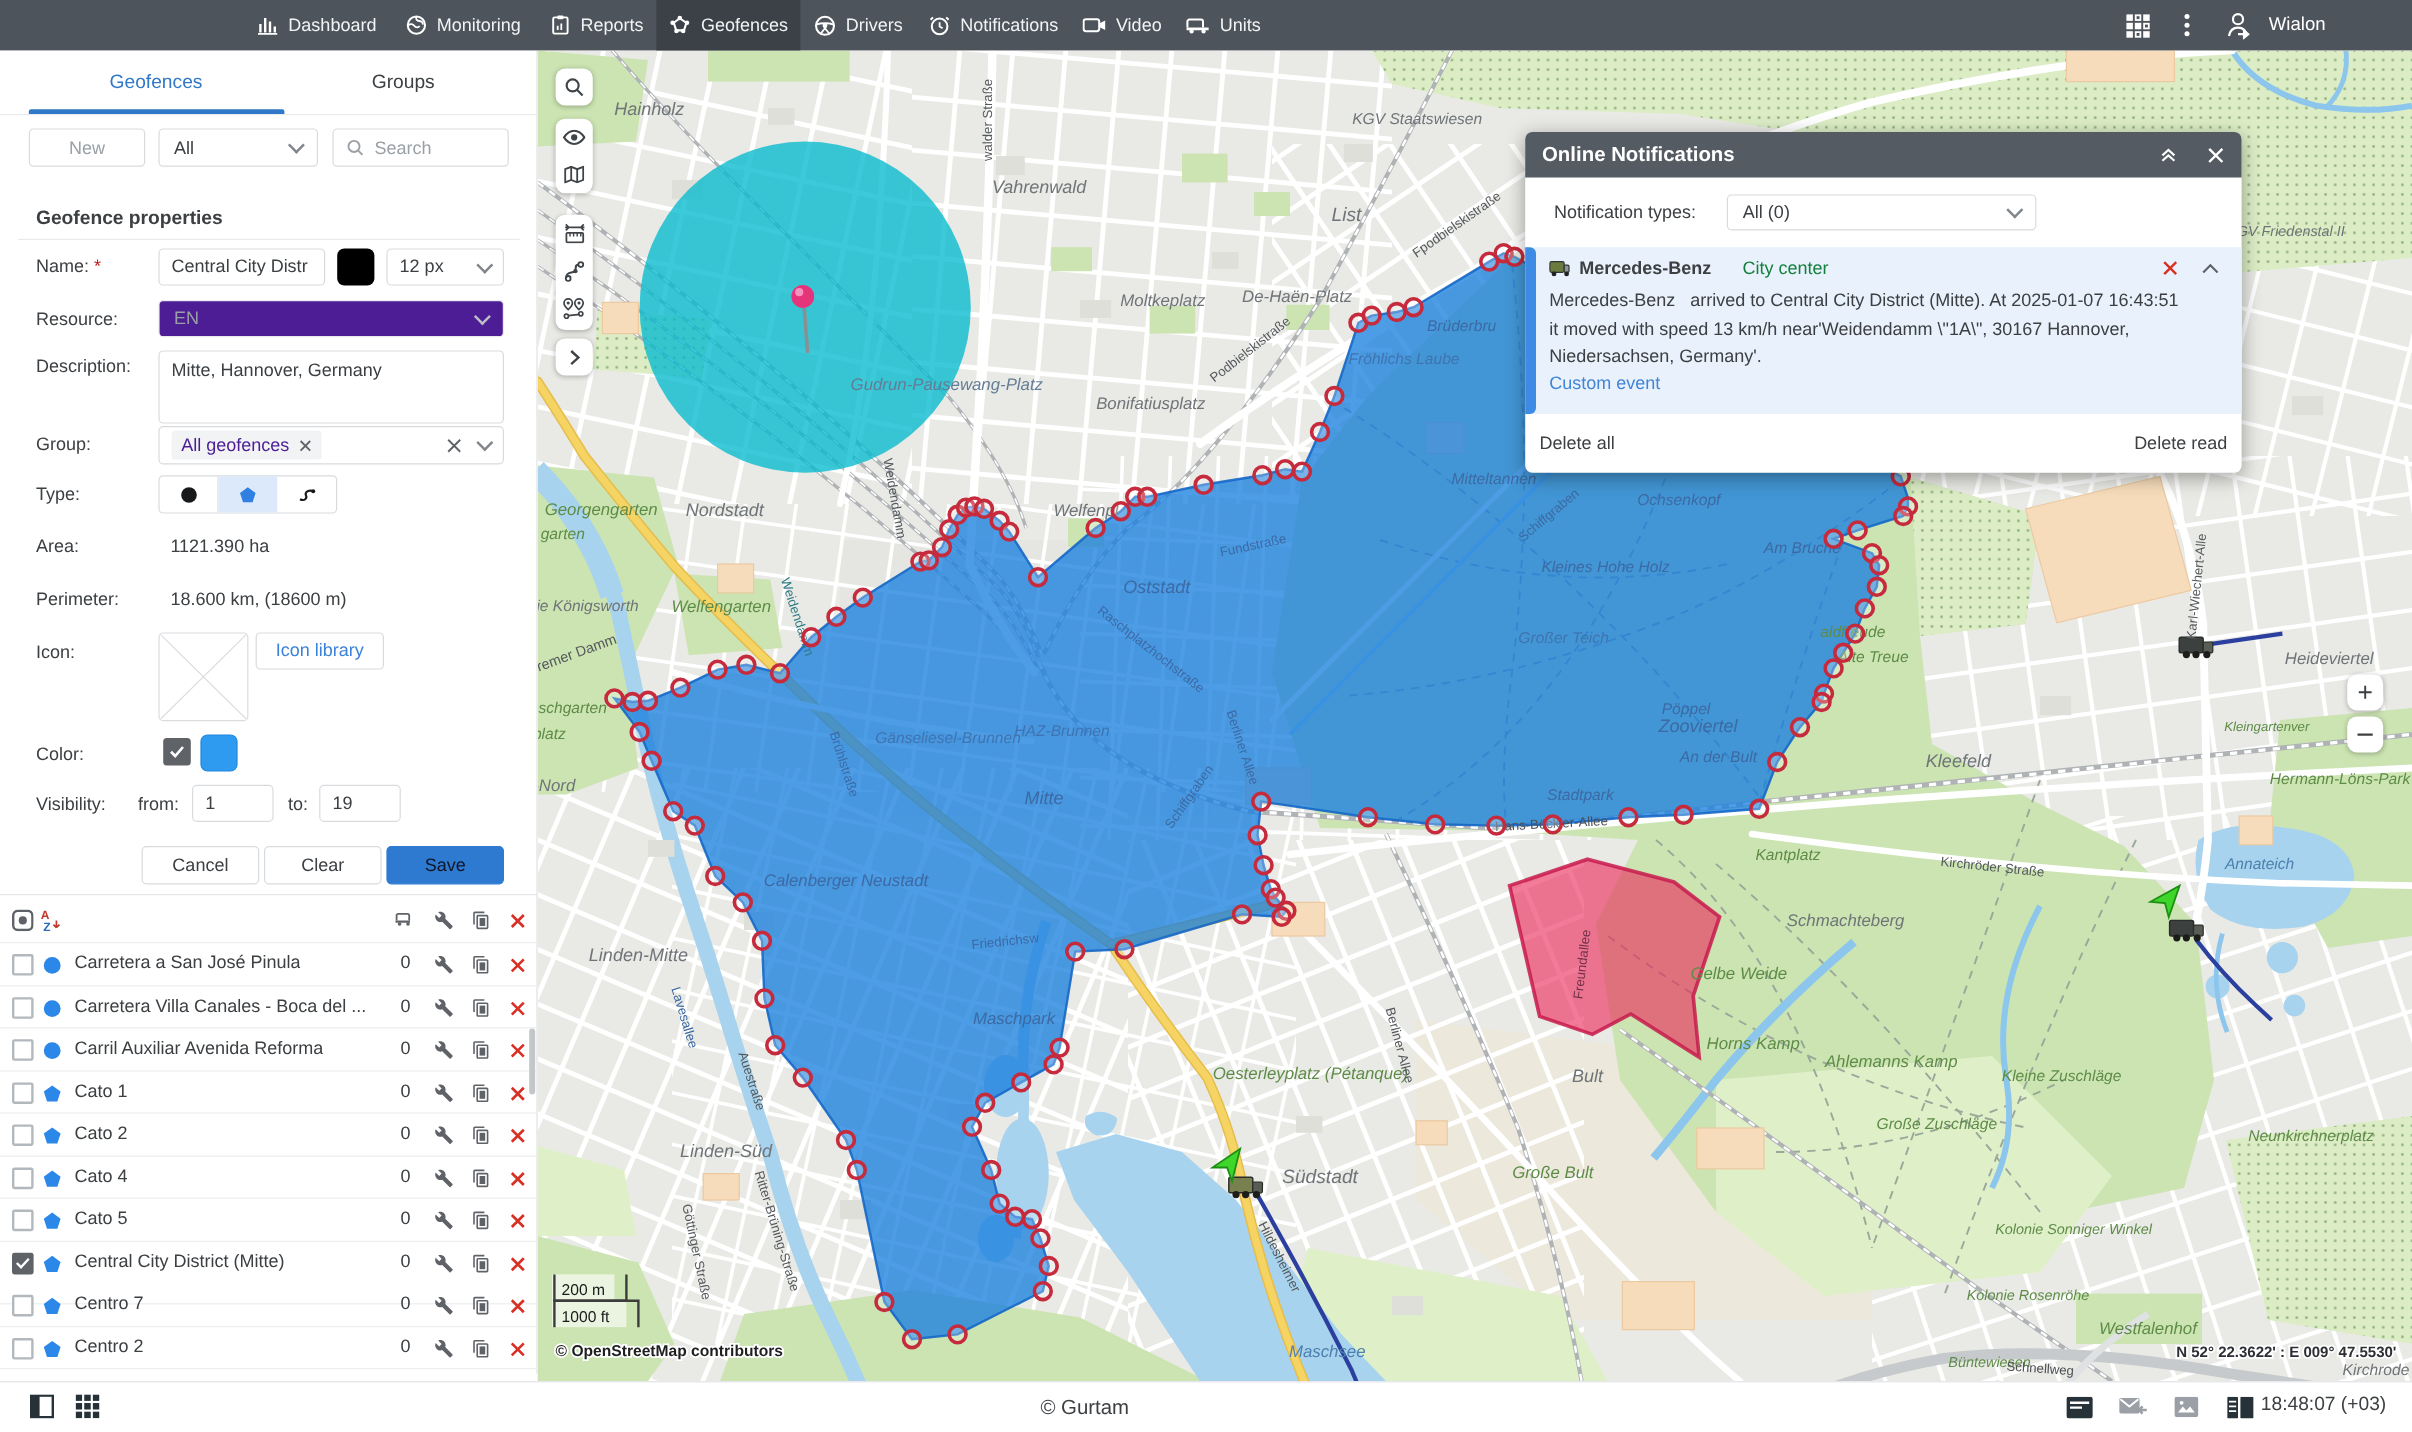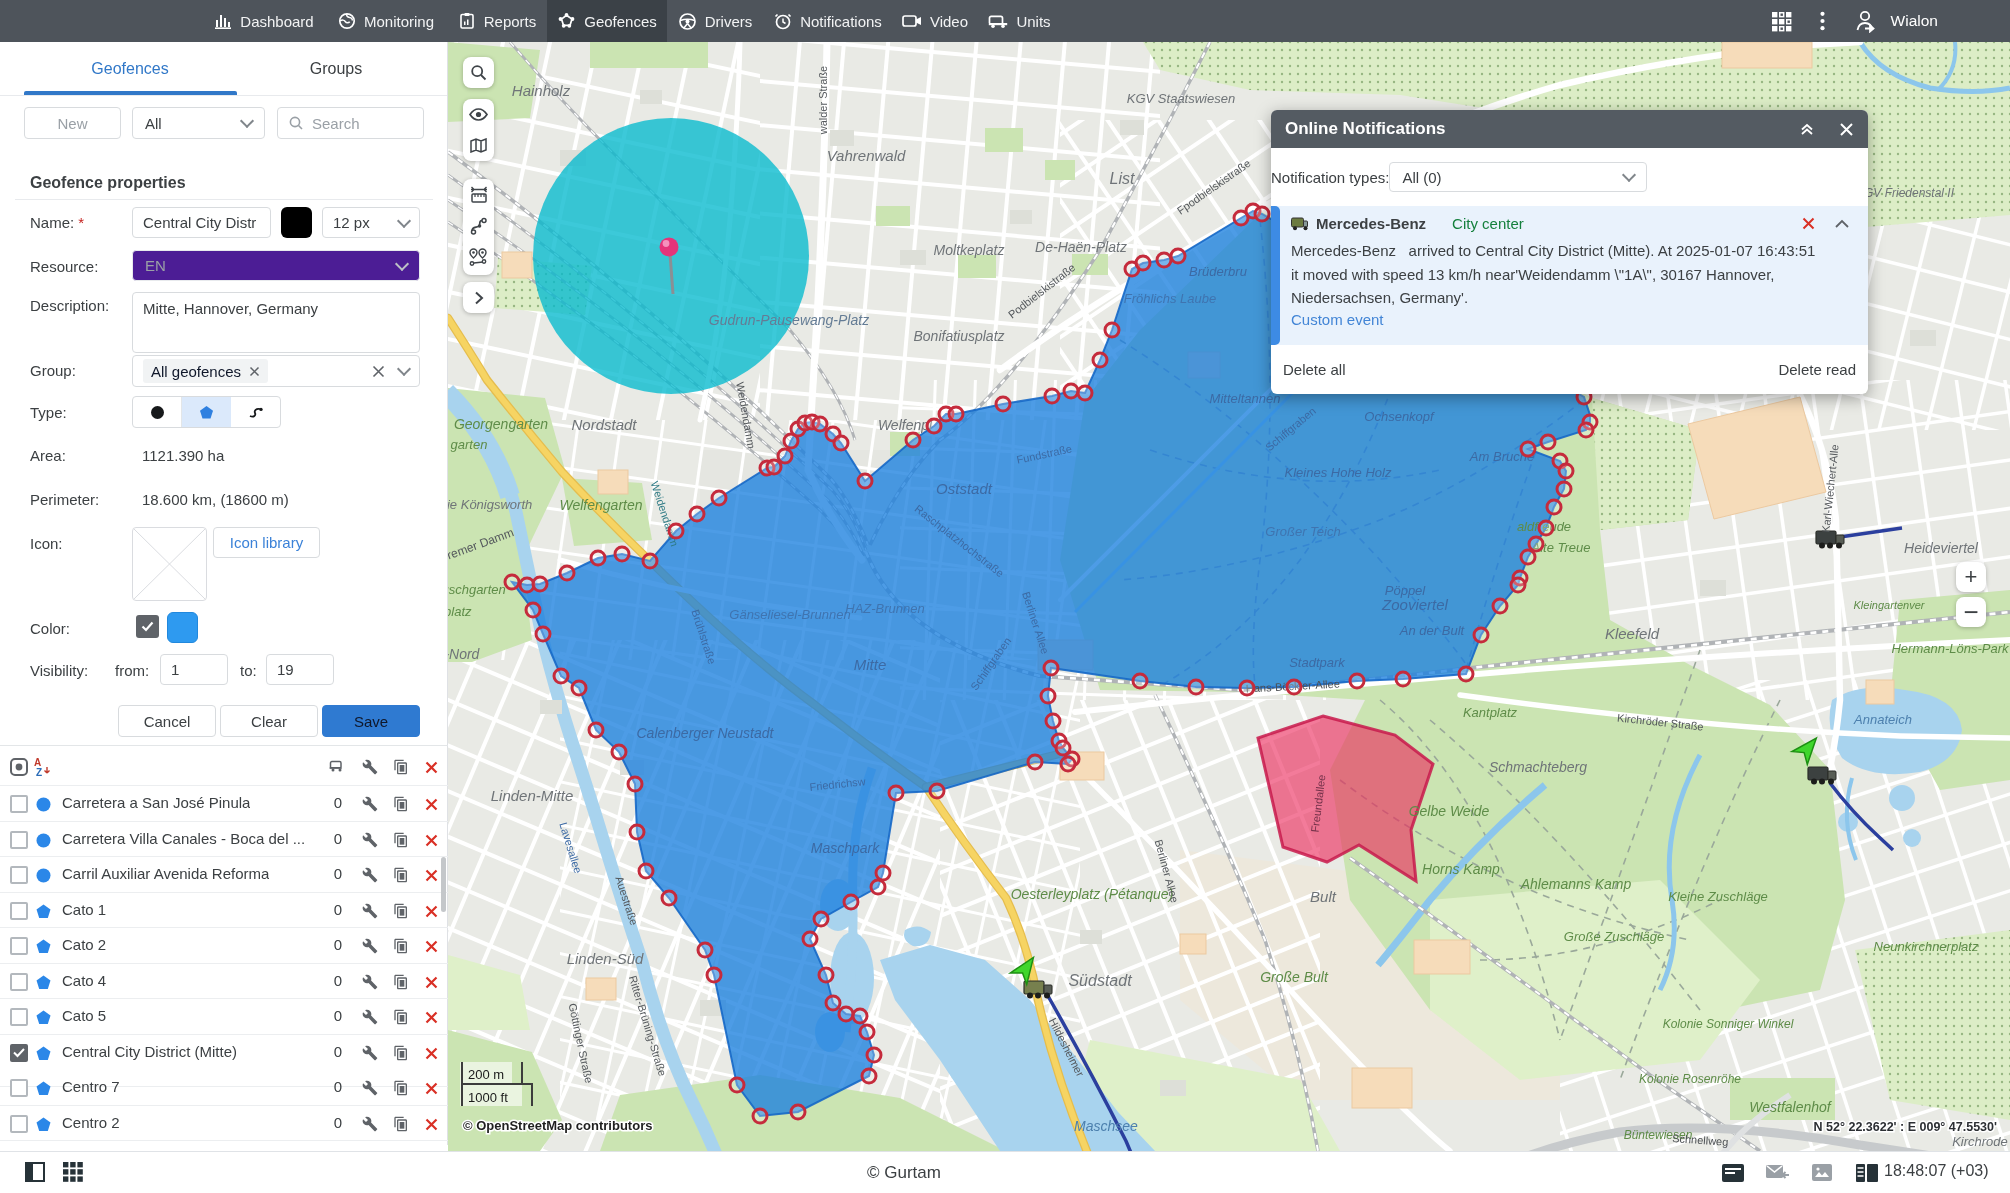--- a/index.html
+++ b/index.html
@@ -1025,21 +1025,21 @@
   <div class="finput" style="left:322px;top:165px;width:98px;height:31px;padding:0 10px;">12 px<span class="chev" style="margin-left:auto;margin-top:-4px;"></span></div>
 
   <label class="flbl" style="top:216px;">Resource:</label>
   <div class="finput" style="left:132px;top:208px;width:288px;height:31px;padding:0 12px;background:#4c1d95;border-color:#e8eaed;color:#9aa0a6;">EN<span class="chev" style="margin-left:auto;margin-top:-4px;border-color:#bdc1c6;"></span></div>
 
   <label class="flbl" style="top:255px;">Description:</label>
   <div class="finput" style="left:132px;top:250px;width:288px;height:61px;padding:7px 10px;align-items:flex-start;">Mitte, Hannover, Germany</div>
 
   <label class="flbl" style="top:320px;">Group:</label>
   <div class="finput" style="left:132px;top:313px;width:288px;height:32px;padding:0 10px;">
-    <span style="background:#f1f3f4;border-radius:3px;height:24px;display:inline-flex;align-items:center;padding:0 8px;color:#0f172a;">All geofences
+    <span style="background:#f1f3f4;border-radius:3px;height:24px;display:inline-flex;align-items:center;padding:0 8px;color:#4c1d95;">All geofences
       <svg width="11" height="11" viewBox="0 0 11 11" style="margin-left:8px">
           <path d="M1.5 1.5 9.5 9.5M9.5 1.5 1.5 9.5" stroke="#5f6368" stroke-width="1.5"></path>
         </svg></span>
     <svg width="13" height="13" viewBox="0 0 13 13" style="margin-left:auto;margin-right:14px">
         <path d="M1.5 1.5 11.5 11.5M11.5 1.5 1.5 11.5" stroke="#5f6368" stroke-width="1.6"></path>
       </svg>
     <span class="chev" style="margin-top:-4px;"></span>
   </div>
 
   <label class="flbl" style="top:362px;">Type:</label>
@@ -1310,23 +1310,23 @@
 <div class="popup">
   <div style="height:38px;background:#545b62;border-radius:6px 6px 0 0;display:flex;align-items:center;padding:0 14px;">
     <span style="color:#fff;font-size:17px;font-weight:bold;">Online Notifications</span>
     <svg width="16" height="16" viewBox="0 0 16 16" style="margin-left:auto;margin-right:24px">
         <path d="M3 8.5 8 4l5 4.5M3 13 8 8.5l5 4.5" stroke="#fff" stroke-width="1.8" fill="none"></path>
       </svg>
     <svg width="15" height="15" viewBox="0 0 15 15">
         <path d="M2 2l11 11M13 2 2 13" stroke="#fff" stroke-width="2" fill="none"></path>
       </svg>
   </div>
-  <div style="height:58px;display:flex;align-items:center;padding:0 0;border-radius:16px;">
+  <div style="height:58px;display:flex;align-items:center;padding:0 24px;border-radius:16px;">
     <span style="color:#3c4043;">Notification types:</span>
-    <div class="finput" style="position:static;width:258px;height:30px;padding:0 12px;">All (0)<span class="chev" style="margin-left:auto;margin-top:-4px;"></span></div>
+    <div class="finput" style="position:static;width:258px;height:30px;padding:0 12px;margin-left:26px;">All (0)<span class="chev" style="margin-left:auto;margin-top:-4px;"></span></div>
   </div>
   <div style="height:139px;background:#e9f2fc;position:relative;">
     <div style="position:absolute;left:0;top:0;width:9px;height:139px;background:#3d8be4;border-radius:0 5px 5px 0;"></div>
     <div style="position:absolute;left:20px;top:9px;width:560px;">
       <div style="display:flex;align-items:center;">
         <svg width="19" height="14" viewBox="0 0 19 14">
             <rect x="0.5" y="1" width="12" height="9" rx="1.5" fill="#6b7a3f" stroke="#333" stroke-width="1"></rect>
             <rect x="12.5" y="4" width="4" height="6" rx="1" fill="#899" stroke="#333" stroke-width="1"></rect>
             <circle cx="4" cy="11.3" r="2" fill="#222"></circle>
             <circle cx="14.5" cy="11.3" r="2" fill="#222"></circle>

